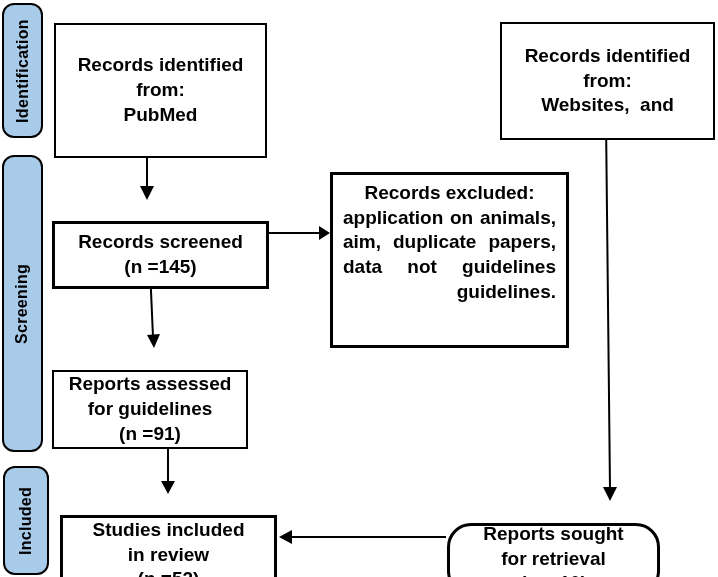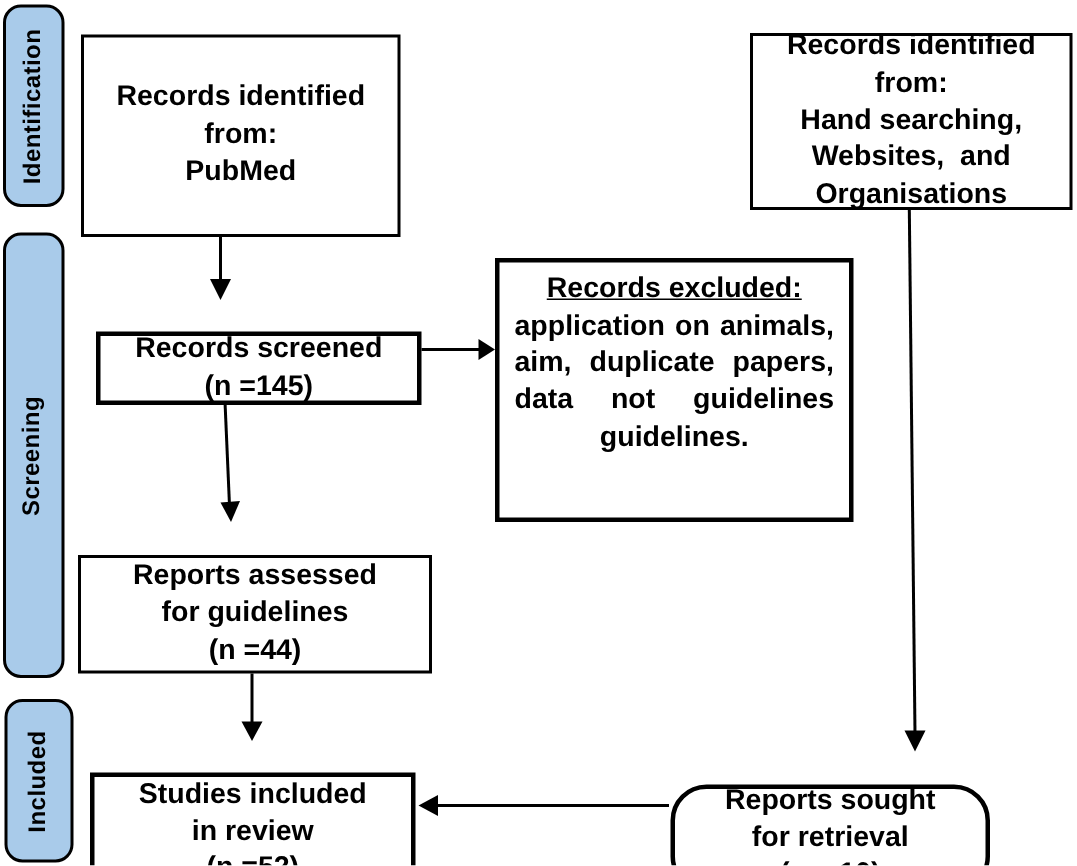--- a/index.html
+++ b/index.html
@@ -58,23 +58,23 @@
     margin-top: 20px;
   }
   .box.thick { border-width: 3px; }
   .ln { white-space: pre; }
   .box-excluded {
     justify-content: flex-start;
     align-items: stretch;
     text-align: left;
     padding: 6px 10px 0 10px;
   }
-  .x-title { text-align: center; white-space: pre; text-decoration: underline; }
+  .x-title { text-align: center; white-space: pre; }
   .x-just { text-align: justify; text-align-last: justify; }
-  .x-plain { text-align: center; white-space: pre; }
+  .x-plain { text-align: right; white-space: pre; }
 </style>
 </head>
 <body>
 
 <div class="canvas">
 
   <svg class="arrows" viewBox="0 0 718 577">
 
     <g>
       <line x1="147" y1="139" x2="147" y2="188"></line>
@@ -119,42 +119,40 @@
 
   <div class="box" style="left:54px; top:3px; width:213px; height:135px;">
     <div class="ln">Records identified</div>
     <div class="ln">from:</div>
     <div class="ln">PubMed</div>
   </div>
 
   <div class="box" style="left:500px; top:2px; width:215px; height:118px;">
     <div class="ln">Records identified</div>
     <div class="ln">from:</div>
-    <div class="ln">Hand searching,</div>
     <div class="ln">Websites,  and</div>
-    <div class="ln">Organisations</div>
   </div>
 
-  <div class="box thick" style="left:64px; top:201px; width:217px; height:49px;text-align:center;">
+  <div class="box thick" style="left:52px; top:201px; width:217px; height:68px;text-align:center;">
     <div class="ln">Records screened</div>
     <div class="ln">(n =145)</div>
   </div>
 
   <div class="box thick box-excluded" style="left:330px; top:152px; width:239px; height:176px;">
     <div class="x-title">Records excluded:</div>
     <div class="x-just">application on animals,</div>
     <div class="x-just">aim, duplicate papers,</div>
     <div class="x-just">data not guidelines</div>
     <div class="x-plain">guidelines.</div>
   </div>
 
-  <div class="box" style="left:52px; top:350px; width:236px; height:79px;">
+  <div class="box" style="left:52px; top:350px; width:196px; height:79px;">
     <div class="ln">Reports assessed</div>
     <div class="ln">for guidelines</div>
-    <div class="ln">(n =44)</div>
+    <div class="ln">(n =91)</div>
   </div>
 
   <div class="box thick" style="left:60px; top:495px; width:217px; height:80px;">
     <div class="ln">Studies included</div>
     <div class="ln">in review</div>
     <div class="ln">(n =52)</div>
   </div>
 
   <div class="box thick" style="left:447px; top:503px; width:213px; height:72px;border-radius:24px;">
     <div class="ln">Reports sought</div>

